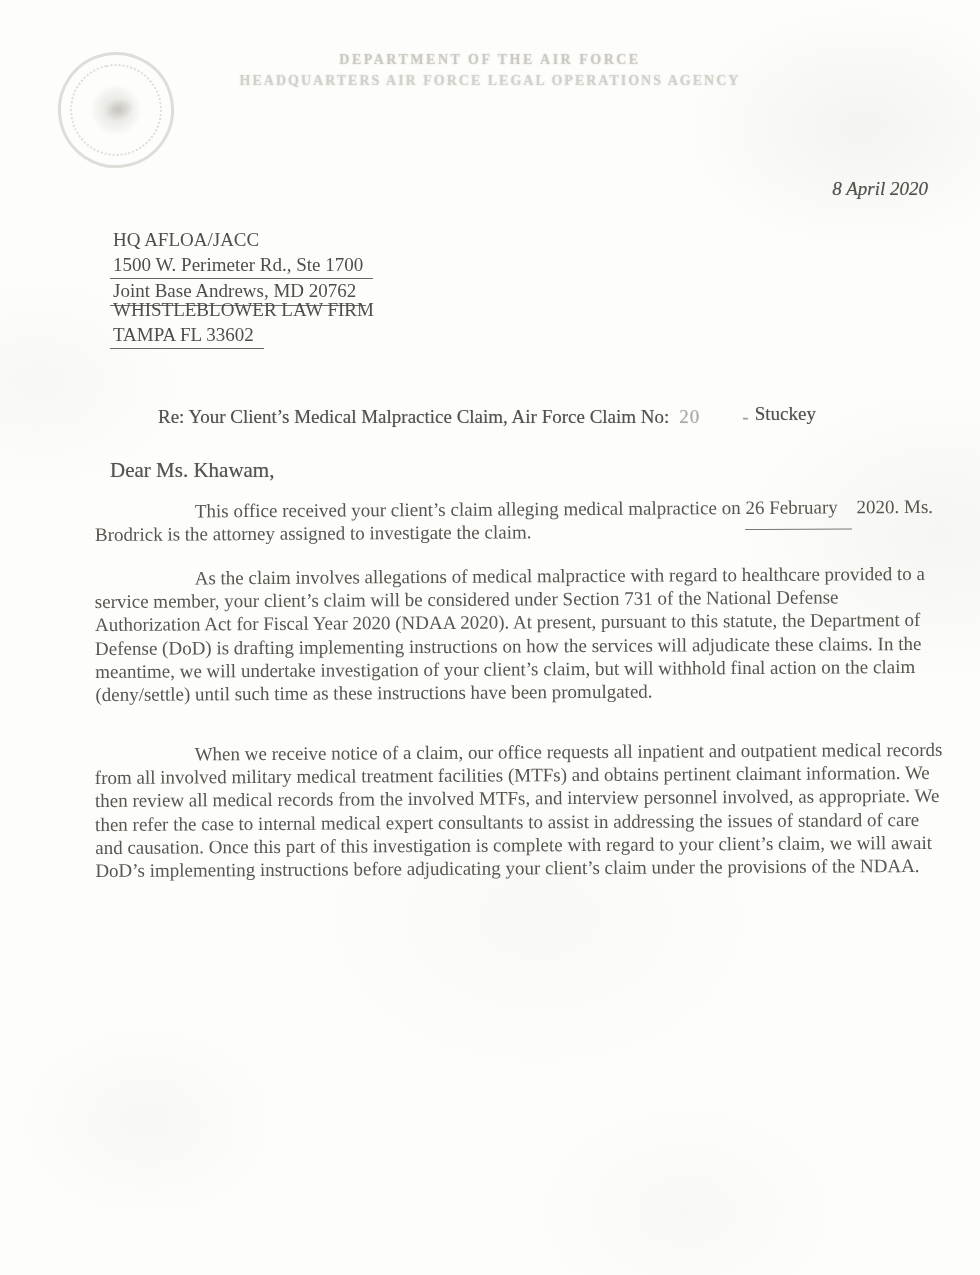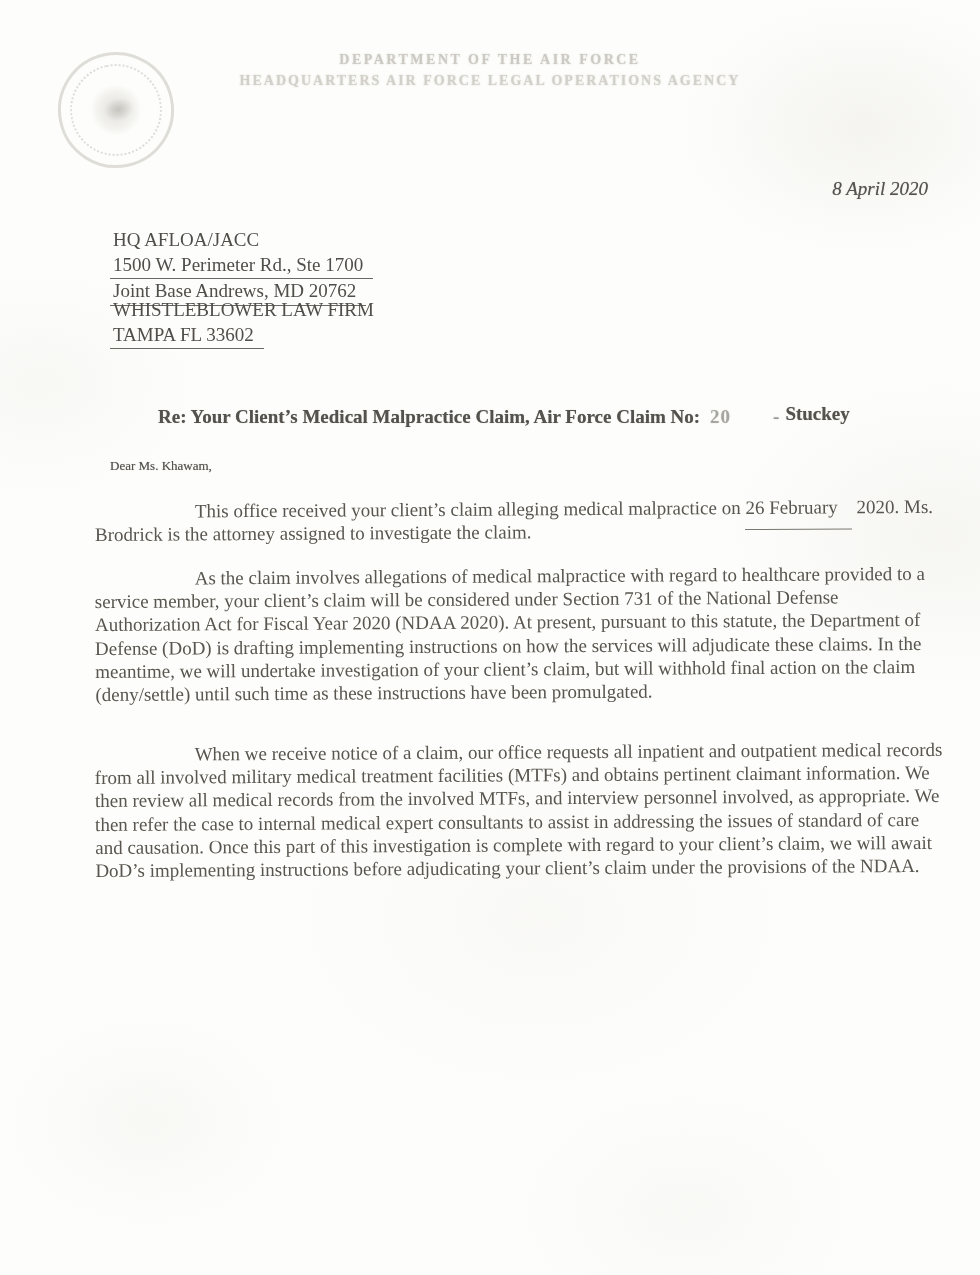--- a/index.html
+++ b/index.html
@@ -73,35 +73,35 @@
   .sender{top:228px;}
   .recipient{top:298px;}
   .u{
     display:inline-block;
     border-bottom:1.5px solid rgba(80,78,73,0.85);
     padding:0 10px 1px 3px;margin-left:-3px;text-align:center;
   }
 
   .subject{
     position:absolute;top:406px;left:158px;right:30px;
-    font-size:19px;white-space:nowrap;font-weight:bold;
+    font-size:19px;white-space:nowrap;
   }
   .subject .redacted{
     color:rgba(170,168,160,0.40);
     margin-left:10px;letter-spacing:1px;
   }
   .subject .sep{
     color:rgba(140,138,130,0.45);
     margin-left:42px;margin-right:6px;
   }
   .subject .claimant{position:relative;top:-3px;}
 
   .salutation{
     position:absolute;top:458px;left:110px;
-    font-size:13px;
+    font-size:21px;
   }
 
   .body-block{
     position:absolute;left:95px;width:848px;
     transform:rotate(-0.35deg);
     transform-origin:0 50%;
   }
   .para{
     font-size:19px;line-height:23.2px;
     text-indent:100px;

